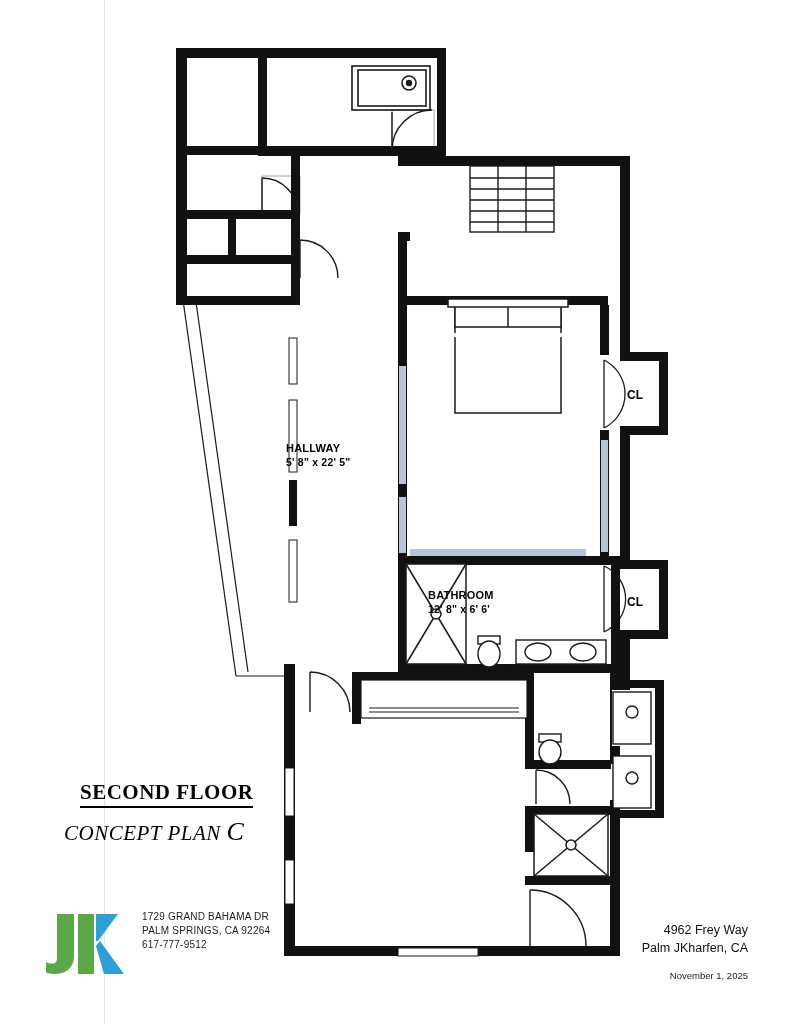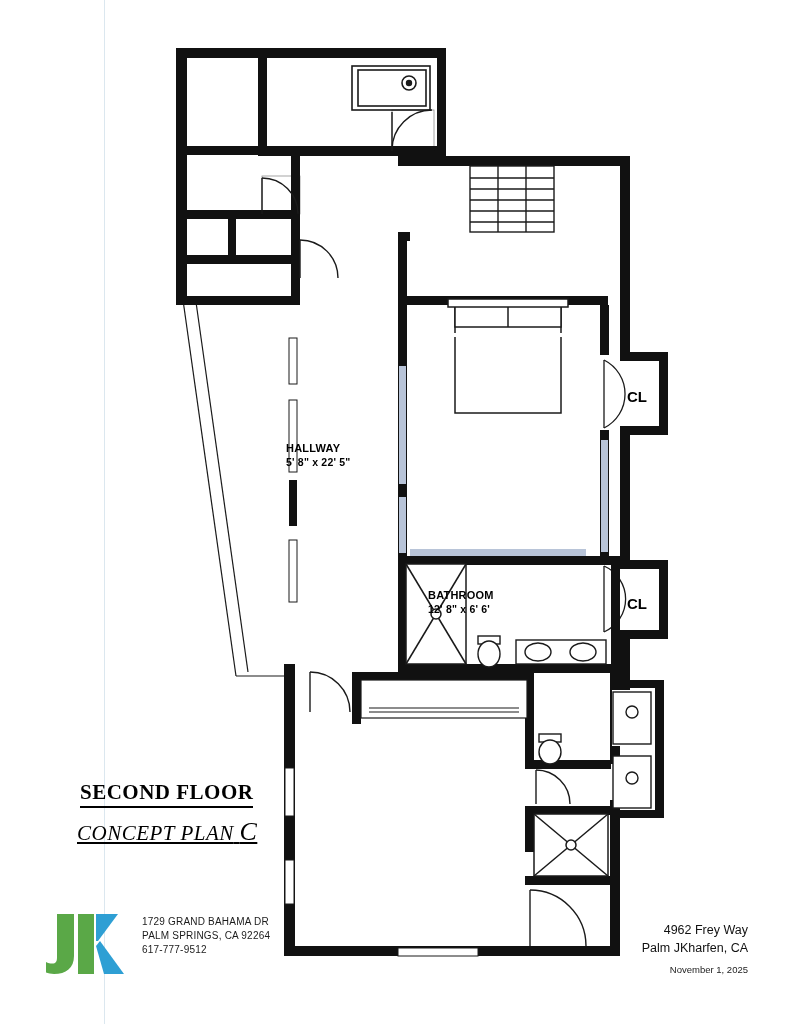--- a/index.html
+++ b/index.html
@@ -46,21 +46,21 @@
   .room-label .rl-name {
     display: block;
     font-size: 11px;
   }
   .room-label .rl-dims {
     display: block;
     font-size: 10.5px;
   }
   .cl-label {
     position: absolute;
-    font-size: 15px;
+    font-size: 12px;
     font-weight: bold;
     color: #000;
   }
   
   #title-block {
     position: absolute;
     left: 60px;
     top: 780px;
     width: 260px;
   }
@@ -73,22 +73,21 @@
     display: inline-block;
     padding-bottom: 1px;
     margin-left: 20px;
   }
   #title-sub {
     font-family: "Liberation Serif", serif;
     font-size: 21px;
     font-style: italic;
     letter-spacing: 0.5px;
     margin-top: 9px;
-    margin-left: 17px;
-    text-decoration: underline;
+    margin-left: 4px;
   }
   #title-sub .plan-letter {
     font-size: 26px;
   }
   
   #logo-block {
     position: absolute;
     left: 44px;
     top: 908px;
     width: 300px;
@@ -112,39 +111,38 @@
     color: #1b1b1b;
     letter-spacing: 0.1px;
   }
   .firm-line {
     font-size: 10px;
     color: #1b1b1b;
     line-height: 1.38;
     letter-spacing: 0.2px;
   }
   #firm-addr {
-    margin-top: 5px;
   }
   
   #project-block {
     position: absolute;
     right: 42px;
     top: 922px;
     width: 230px;
     text-align: right;
   }
   .proj-line {
     font-size: 12.5px;
     color: #111;
     line-height: 1.42;
   }
   #proj-date {
     font-size: 9.5px;
     color: #222;
-    margin-top: 6px;
+    margin-top: 12px;
   }
 </style>
 </head>
 <body>
 
 <div id="sheet">
 
   <div class="margin-line"></div>
 
   <svg class="plan" viewBox="0 0 790 1024">

